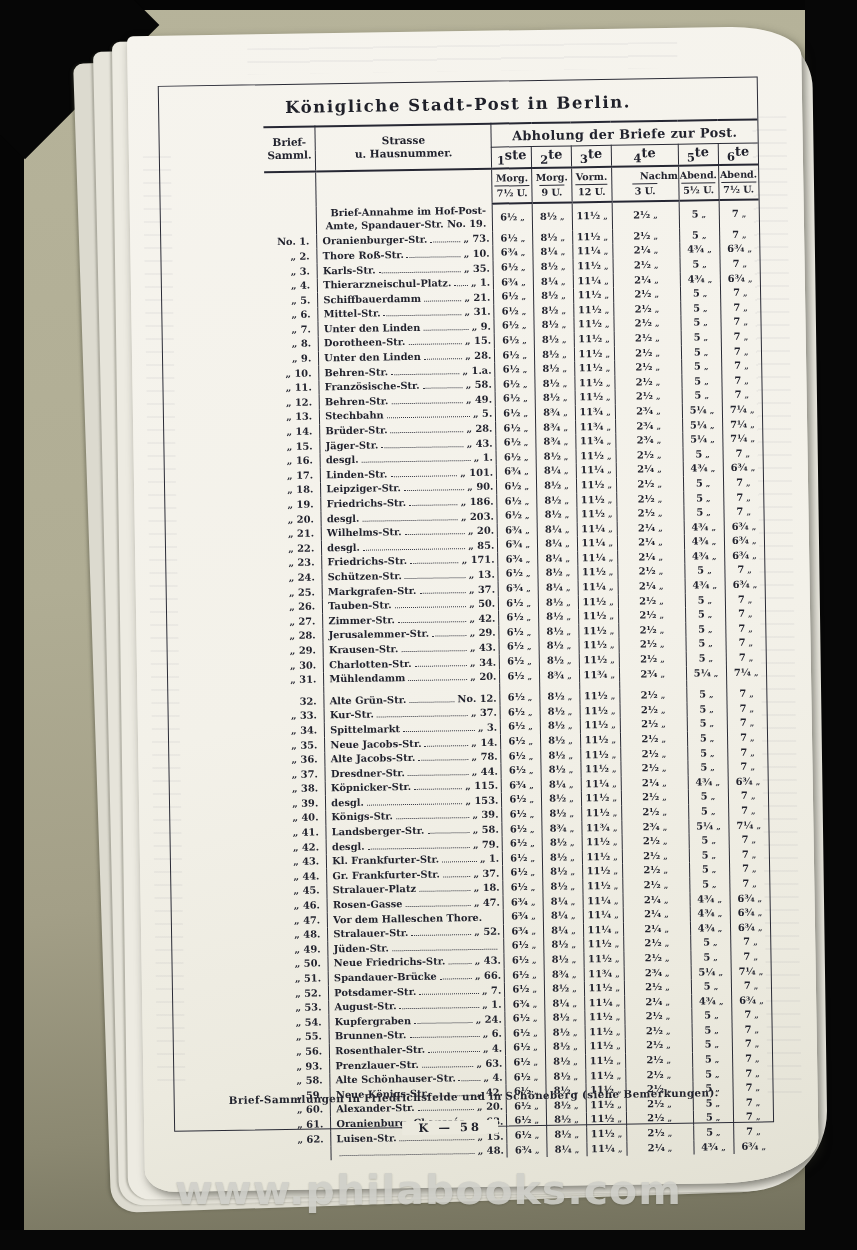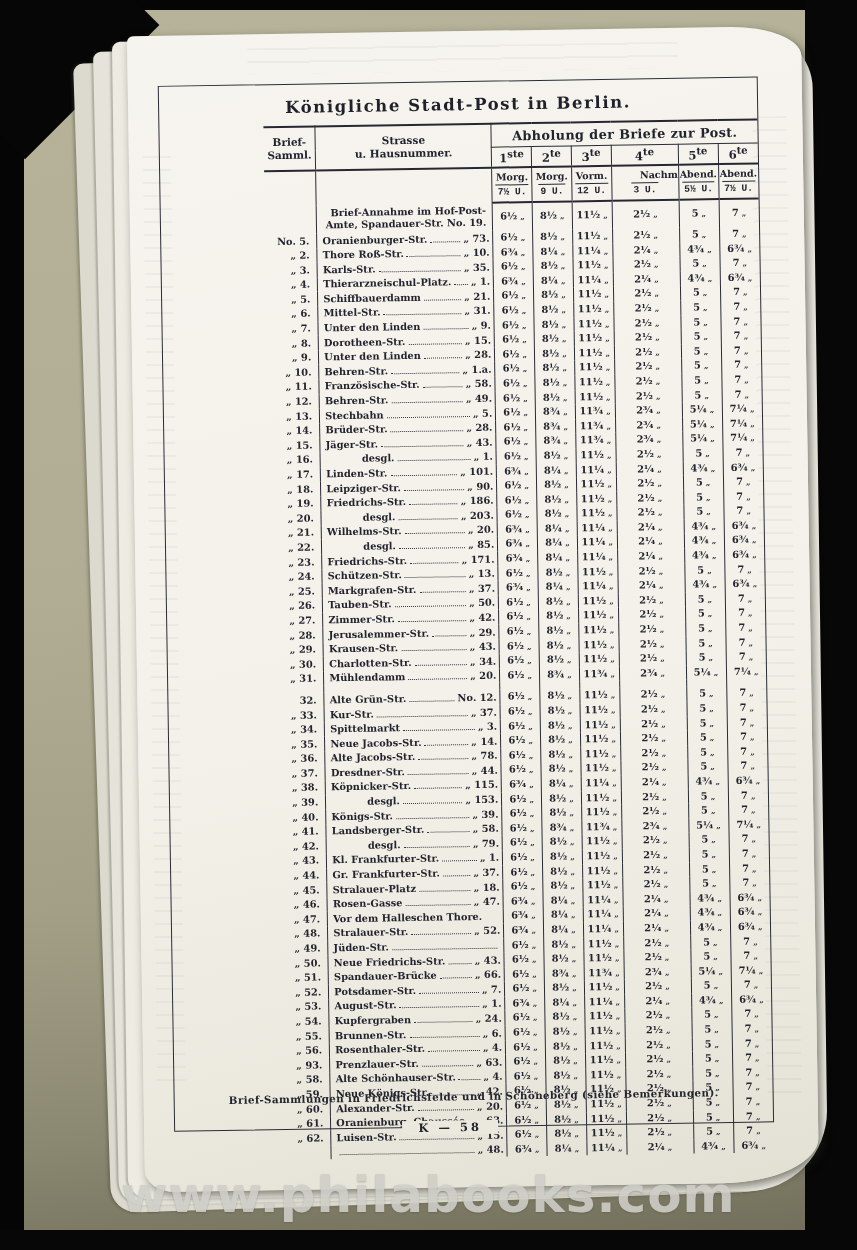--- a/index.html
+++ b/index.html
@@ -77,61 +77,61 @@
   .th-group{
     font-size:12.8px;letter-spacing:.4px;text-align:center;
     border-bottom:1.3px solid #2a2b36;height:22px;vertical-align:middle;
   }
   .th-ord{
     font-size:11.5px;text-align:center;height:19px;
     border-right:1.3px solid #2a2b36;border-bottom:2.2px solid #262733;
     vertical-align:middle;
   }
   .th-ord:last-child{border-right:none;}
-  .th-ord sup{font-size:10px;}
+  .th-ord sup{font-size:13px;}
   .th-period{
     font-size:9.6px;text-align:center;height:33px;line-height:1.45;
     border-right:1.3px solid #2a2b36;border-bottom:2.2px solid #262733;
     vertical-align:middle;
     border-radius:13px;
   }
   .th-period:last-child{border-right:none;}
-  .th-period .p-time{border-top:1px solid #2a2b36;display:inline-block;padding:0 2px;font-family:Liberation Mono, monospace;}
+  .th-period .p-time{border-top:1px solid #2a2b36;display:inline-block;padding:0 2px;}
   .td-blank{border-right:1.4px solid #2a2b36;}
   tbody td{font-size:9.8px;height:13.6px;line-height:13.6px;vertical-align:middle;}
   td.b-no{
     text-align:right;padding-right:7px;
     border-right:1.4px solid #2a2b36;white-space:nowrap;
   }
   td.b-street{border-right:1.4px solid #2a2b36;padding:0 3px 0 5px;}
   td.b-time{text-align:center;border-right:1.3px solid #2a2b36;white-space:nowrap;}
   td.b-time:last-child{border-right:none;}
   .street-line{display:flex;align-items:baseline;width:100%;}
   .street-name{white-space:nowrap;}
-  .street-name.desgl{margin-left:36px;}
+  .street-name.desgl{}
   .dots{flex:1;min-width:6px;border-bottom:1.6px dotted #33343f;margin:0 3px 3px 3px;}
   .house{white-space:nowrap;}
   tr.r-annahme td{height:27px;line-height:12.5px;}
   tr.r-annahme td.b-street{text-align:right;padding-right:6px;}
   tr.spacer td{height:7px;line-height:7px;}
   .dit{font-size:8px;margin-left:3px;color:#2c2d38;}
   
   .footer-note{
     position:absolute;left:0;right:0;bottom:24px;
     text-align:center;font-size:10.3px;font-weight:700;color:#23242e;
     letter-spacing:.4px;
   }
   .page-mark{
     position:absolute;bottom:-8px;left:38%;
     background:#ebe9de;padding:0 16px;
     font-size:11.5px;font-weight:700;letter-spacing:3px;color:#23242e;
   }
   .watermark{
     position:absolute;left:0;width:100%;top:1166px;text-align:center;
-    font-family:"DejaVu Sans", sans-serif;font-size:50px;font-weight:700;
+    font-family:"DejaVu Sans", sans-serif;font-size:41px;font-weight:700;
     color:#cfcfc9;opacity:.88;letter-spacing:1px;z-index:7;
     text-shadow:0 1px 2px rgba(70,70,55,.35);
   }
 </style>
 </head>
 <body>
 
 <div class="photo-bg"></div>
 <div class="corner-shadow"></div>
 <div class="right-band"></div>
@@ -192,21 +192,21 @@
             <td class="b-no"></td>
             <td class="b-street">Brief-Annahme im Hof-Post-Amte, Spandauer-Str. No. 19.</td>
             <td class="b-time"><span class="tv">6½</span><span class="dit">„</span></td>
             <td class="b-time"><span class="tv">8½</span><span class="dit">„</span></td>
             <td class="b-time"><span class="tv">11½</span><span class="dit">„</span></td>
             <td class="b-time"><span class="tv">2½</span><span class="dit">„</span></td>
             <td class="b-time"><span class="tv">5</span><span class="dit">„</span></td>
             <td class="b-time"><span class="tv">7</span><span class="dit">„</span></td>
           </tr>
           <tr>
-            <td class="b-no">No. 5.</td>
+            <td class="b-no">No. 1.</td>
             <td class="b-street">
               <span class="street-line">
                 <span class="street-name">Oranienburger-Str.</span>
                 <span class="dots"></span>
                 <span class="house">„ 73.</span>
               </span>
             </td>
             <td class="b-time"><span class="tv">6½</span><span class="dit">„</span></td>
             <td class="b-time"><span class="tv">8½</span><span class="dit">„</span></td>
             <td class="b-time"><span class="tv">11½</span><span class="dit">„</span></td>

